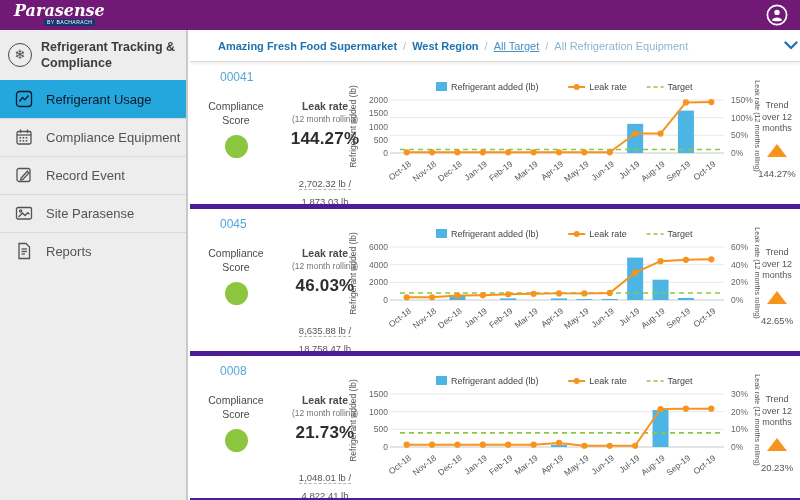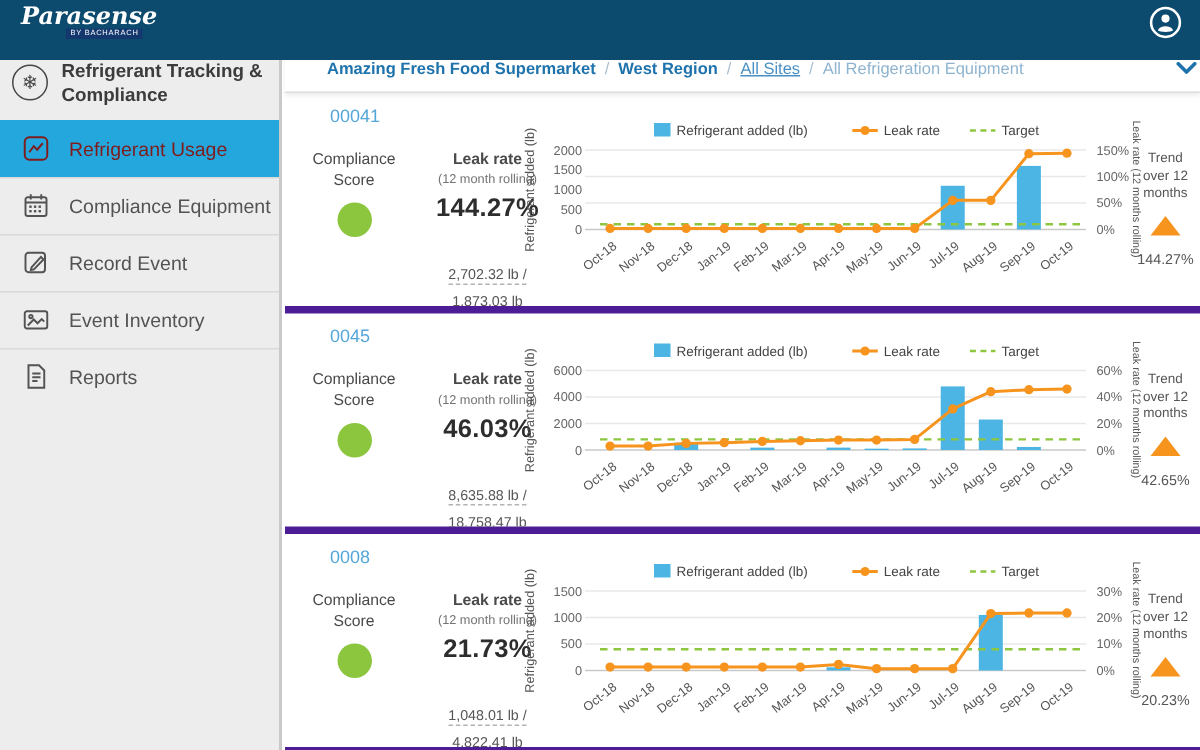--- a/index.html
+++ b/index.html
@@ -1,40 +1,40 @@
 <!DOCTYPE html>
 <html><head>
 <meta charset="utf-8">
 <style>
   html,body{margin:0;padding:0;}
   body{width:800px;height:500px;position:relative;overflow:hidden;background:#fff;
        font-family:"Liberation Sans",sans-serif;-webkit-font-smoothing:antialiased;}
 
   
-  .topbar{position:absolute;top:0;left:0;width:800px;height:40px;background:#0c4a6e;z-index:10;}
+  .topbar{position:absolute;top:0;left:0;width:800px;height:30px;background:#701a75;z-index:10;}
   .logo{position:absolute;left:14px;top:3px;cursor:pointer;}
   .logo-text{display:block;font-family:"DejaVu Serif",serif;font-style:italic;font-weight:bold;
              font-size:16px;color:#fff;line-height:1;}
   .logo-sub{display:block;background:#14386e;color:#fff;font-size:5px;line-height:1.4;
             padding:0 3px;margin:0 0 0 30px;width:max-content;letter-spacing:.5px;}
   .user-btn{position:absolute;right:12px;top:4px;width:22px;height:22px;background:none;border:none;
             padding:0;cursor:pointer;}
 
   
   .sidebar{position:absolute;top:30px;left:0;width:188px;height:470px;background:#ededed;
            border-right:2px solid #c9c9c9;box-sizing:border-box;}
   .app-header{display:flex;align-items:center;gap:9px;padding:9px 8px 8px 8px;}
   .app-icon{flex:0 0 auto;width:22px;height:22px;border:1.7px solid #474747;border-radius:50%;
             color:#474747;font-size:13px;line-height:21px;text-align:center;}
   .app-title{font-size:12.5px;font-weight:bold;color:#3c3c3c;line-height:1.3;}
   .menu{list-style:none;margin:0;padding:0;}
   .menu-item{height:37px;display:flex;align-items:center;gap:13px;padding-left:15px;
              border-top:1px solid #d9d9d9;color:#535353;font-size:13px;cursor:pointer;}
   .menu-item .mi-icon{width:18px;height:18px;flex:0 0 auto;}
-  .menu-item.active{background:#24a7dd;color:#7f1d1d;border-top-color:#24a7dd;}
+  .menu-item.active{background:#24a7dd;color:#0f172a;border-top-color:#24a7dd;}
   .menu-item svg{stroke:currentColor;fill:none;stroke-width:1.3;}
 
   
   .main{position:absolute;left:190px;top:30px;width:610px;height:470px;background:#fff;}
   .breadcrumb-bar{height:31px;display:flex;align-items:center;padding:0 2px 0 28px;
                   background:#fff;border-bottom:1px solid #dcdcdc;
                   box-shadow:0 2px 3px rgba(0,0,0,.07);position:relative;z-index:5;}
   .crumb{font-size:11px;white-space:nowrap;cursor:pointer;}
   .crumb.bold{font-weight:bold;color:#1e73ad;}
   .crumb.link{color:#4a90c4;text-decoration:underline;}
@@ -116,42 +116,42 @@
             <path d="M6,12.3 L12.3,5.3 L14,7 L7.6,13.6 L5.6,14 Z"></path>
           </svg></span>
         <span>Record Event</span>
       </li>
       <li class="menu-item">
         <span class="mi-icon"><svg width="18" height="18" viewBox="0 0 18 18">
             <rect x="1.5" y="3.5" width="15" height="11.5" rx="1.5"></rect>
             <circle cx="5.6" cy="7" r="1.1"></circle>
             <polyline points="3.5,13 7.5,9 10,11.5 12.8,8.7 14.5,10.4"></polyline>
           </svg></span>
-        <span>Event Inventory</span>
+        <span>Site Parasense</span>
       </li>
       <li class="menu-item">
         <span class="mi-icon"><svg width="18" height="18" viewBox="0 0 18 18">
             <path d="M4,1.5 h7 l3.5,3.5 v11.5 h-10.5 z"></path>
             <line x1="6.5" y1="7" x2="12" y2="7"></line>
             <line x1="6.5" y1="9.5" x2="12" y2="9.5"></line>
             <line x1="6.5" y1="12" x2="10" y2="12"></line>
           </svg></span>
         <span>Reports</span>
       </li>
     </ul>
 </nav>
 
 <main class="main">
   <div class="breadcrumb-bar">
     <span id="crumbs" style="display:flex;align-items:center;">
         <span class="crumb bold">Amazing Fresh Food Supermarket</span>
         <span class="crumb-sep">/</span>
         <span class="crumb bold">West Region</span>
         <span class="crumb-sep">/</span>
-        <span class="crumb link">All Sites</span>
+        <span class="crumb link">All Target</span>
         <span class="crumb-sep">/</span>
         <span class="crumb muted">All Refrigeration Equipment</span>
       </span>
     <span class="crumb-chevron">
       <svg width="14" height="9" viewBox="0 0 14 9">
         <path d="M1.5,1.5 L7,7 L12.5,1.5" stroke="#1e73ad" stroke-width="2.4" fill="none" stroke-linecap="round" stroke-linejoin="round"></path>
       </svg>
     </span>
   </div>
   <div id="sections">

